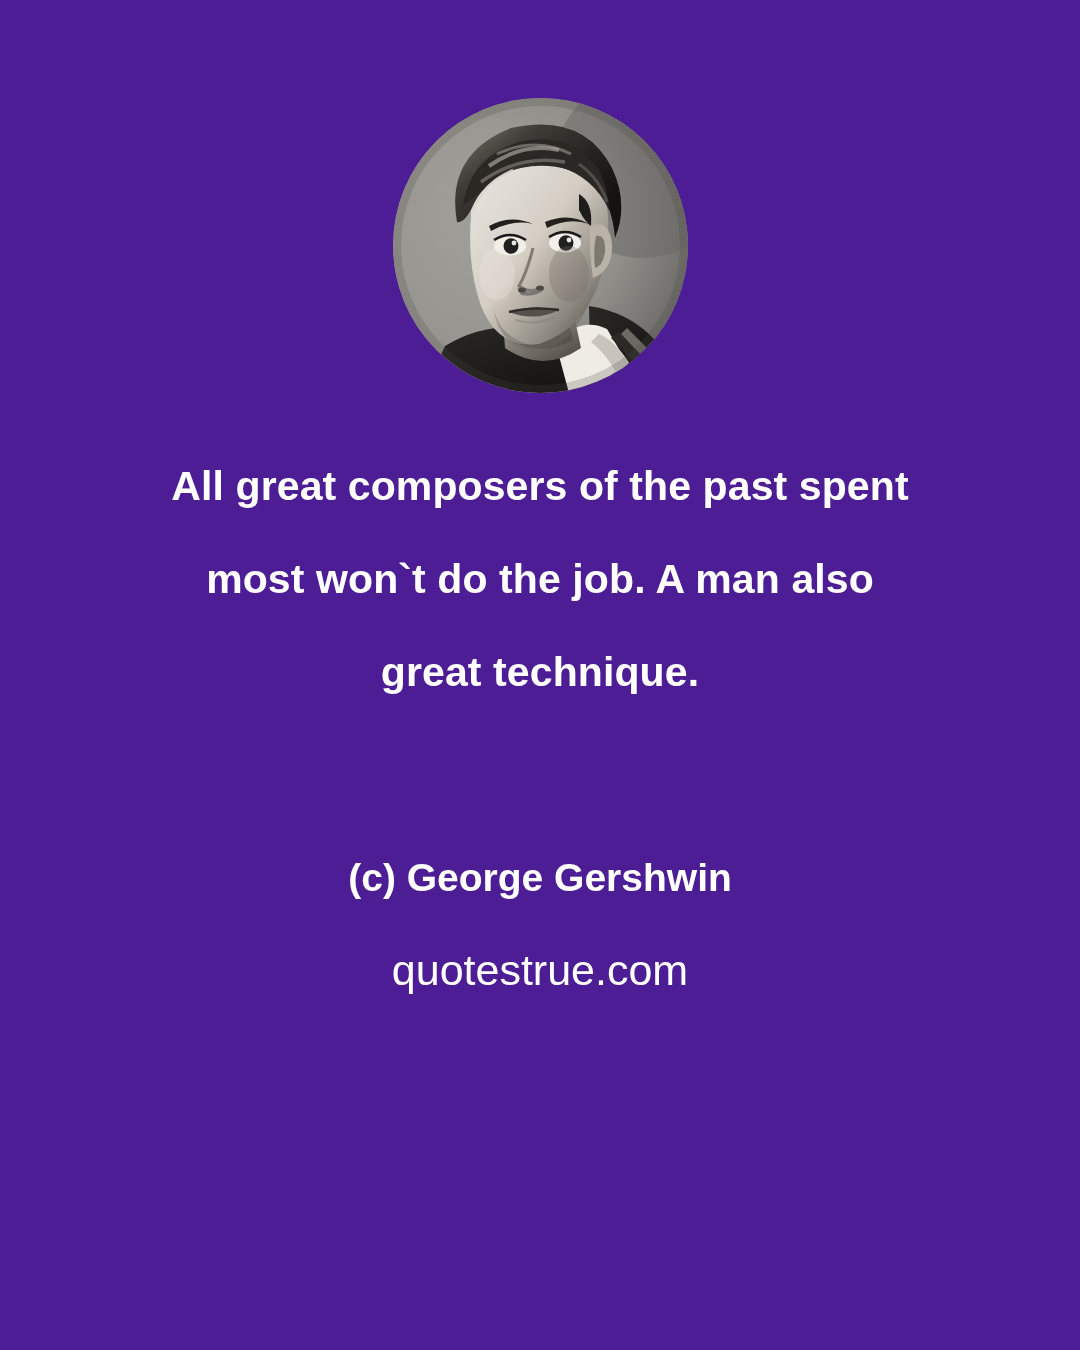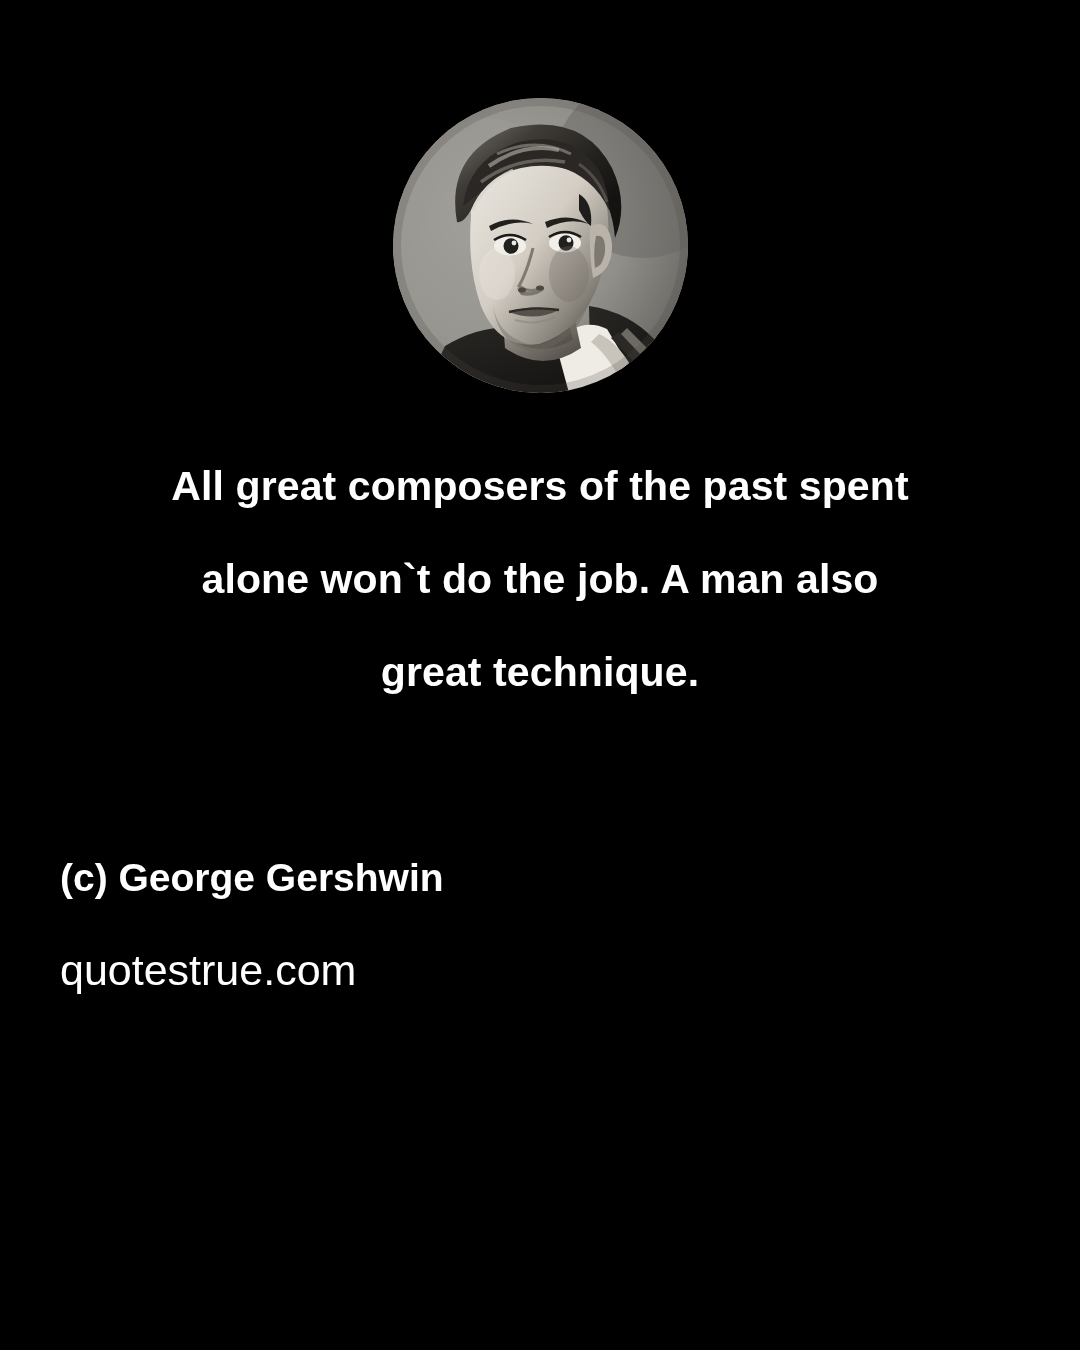--- a/index.html
+++ b/index.html
@@ -60,21 +60,21 @@
     letter-spacing: 0.1px;
     white-space: nowrap;
   }
 
   
   #attribution-block {
     position: absolute;
     left: 60px;
     top: 832px;
     width: 960px;
-    text-align: left;
+    text-align: center;
   }
   #author-name {
     color: #ffffff;
     font-family: "Liberation Sans", sans-serif;
     font-size: 39px;
     font-weight: 700;
     line-height: 92px;
     white-space: nowrap;
   }
   #site-name {
@@ -82,21 +82,21 @@
     font-family: "Liberation Sans", sans-serif;
     font-size: 43px;
     font-weight: 400;
     line-height: 92px;
     white-space: nowrap;
   }
 </style>
 </head>
 <body>
 
-<div id="card" style="background: #000000; text-decoration: underline;">
+<div id="card" style="background: #4c1d95; text-decoration: underline;">
 
   <div id="portrait-wrap">
     <div id="portrait-avatar">
       <svg viewBox="0 0 295 295" xmlns="http://www.w3.org/2000/svg" role="img" aria-label="portrait">
         <defs>
           <clipPath id="circClip">
             <circle cx="147.5" cy="147.5" r="147.5"></circle>
           </clipPath>
           <radialGradient id="bgGrad" cx="35%" cy="40%" r="80%">
             <stop offset="0%" stop-color="#a8a7a2"></stop>
@@ -190,21 +190,21 @@
           <ellipse cx="176" cy="176" rx="20" ry="28" fill="#6f6a63" opacity="0.3"></ellipse>
 
           <circle cx="147.5" cy="147.5" r="147.5" fill="none" stroke="#4c4a46" stroke-width="16" opacity="0.22"></circle>
         </g>
       </svg>
     </div>
   </div>
 
   <div id="quote-block">
     <div class="quote-line">All great composers of the past spent</div>
-    <div class="quote-line">alone won`t do the job. A man also</div>
+    <div class="quote-line">most won`t do the job. A man also</div>
     <div class="quote-line">great technique.</div>
   </div>
 
   <div id="attribution-block">
     <div id="author-name">(c) George Gershwin</div>
     <div id="site-name">quotestrue.com</div>
   </div>
 
 </div>
 

